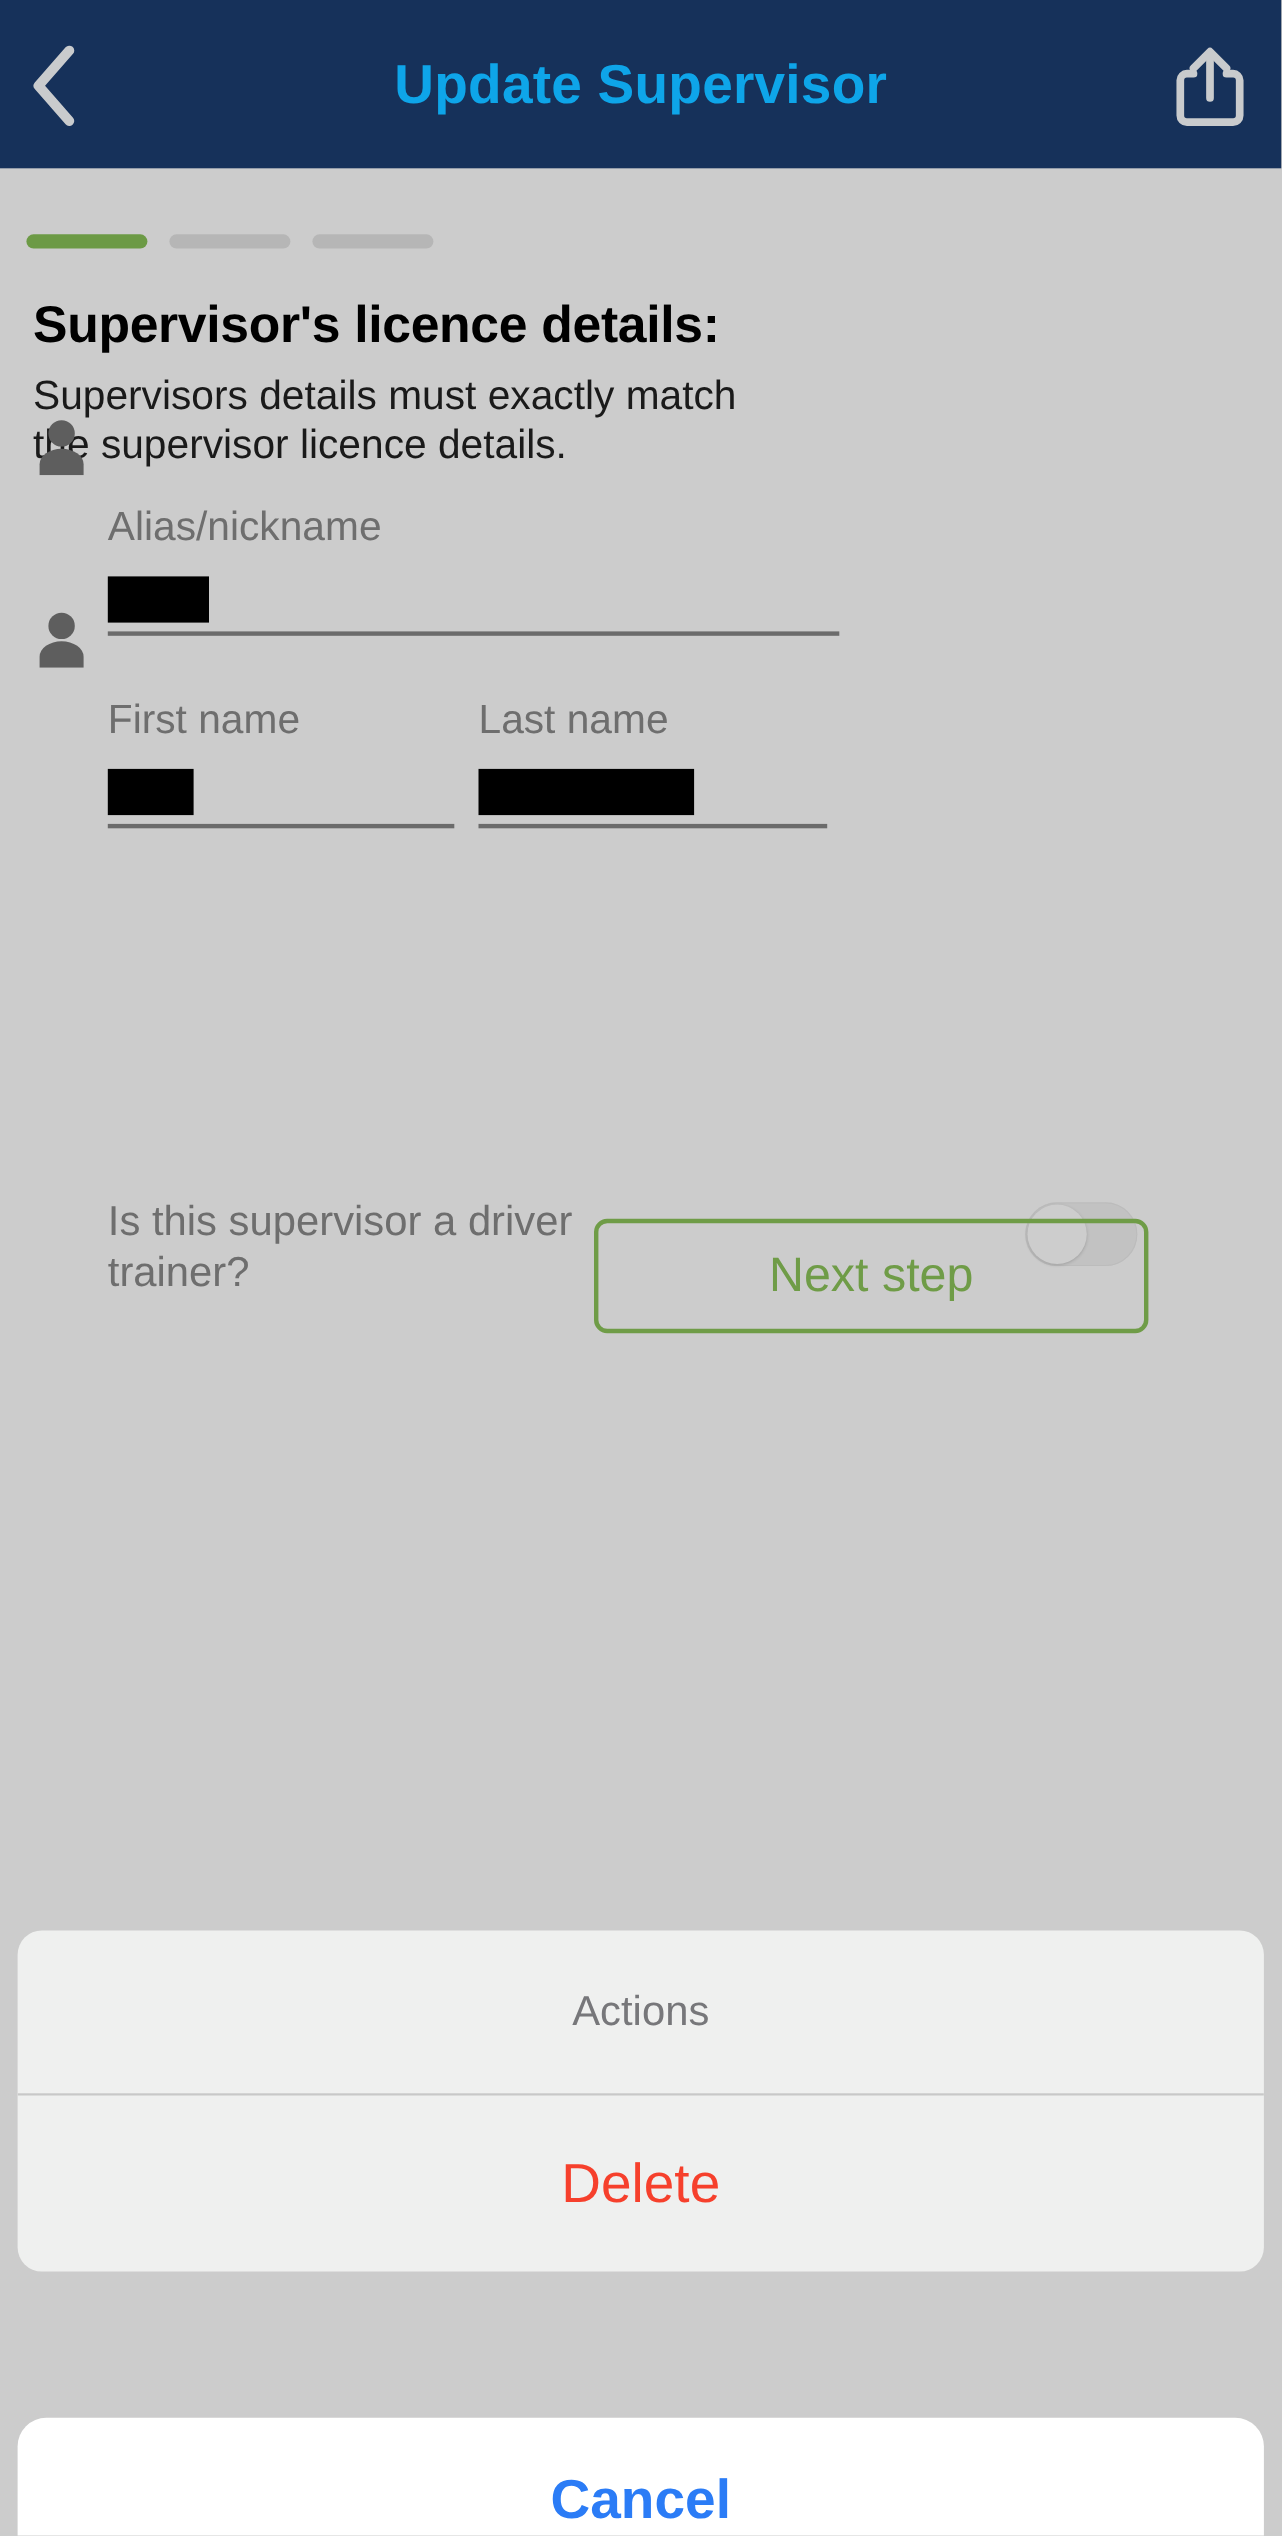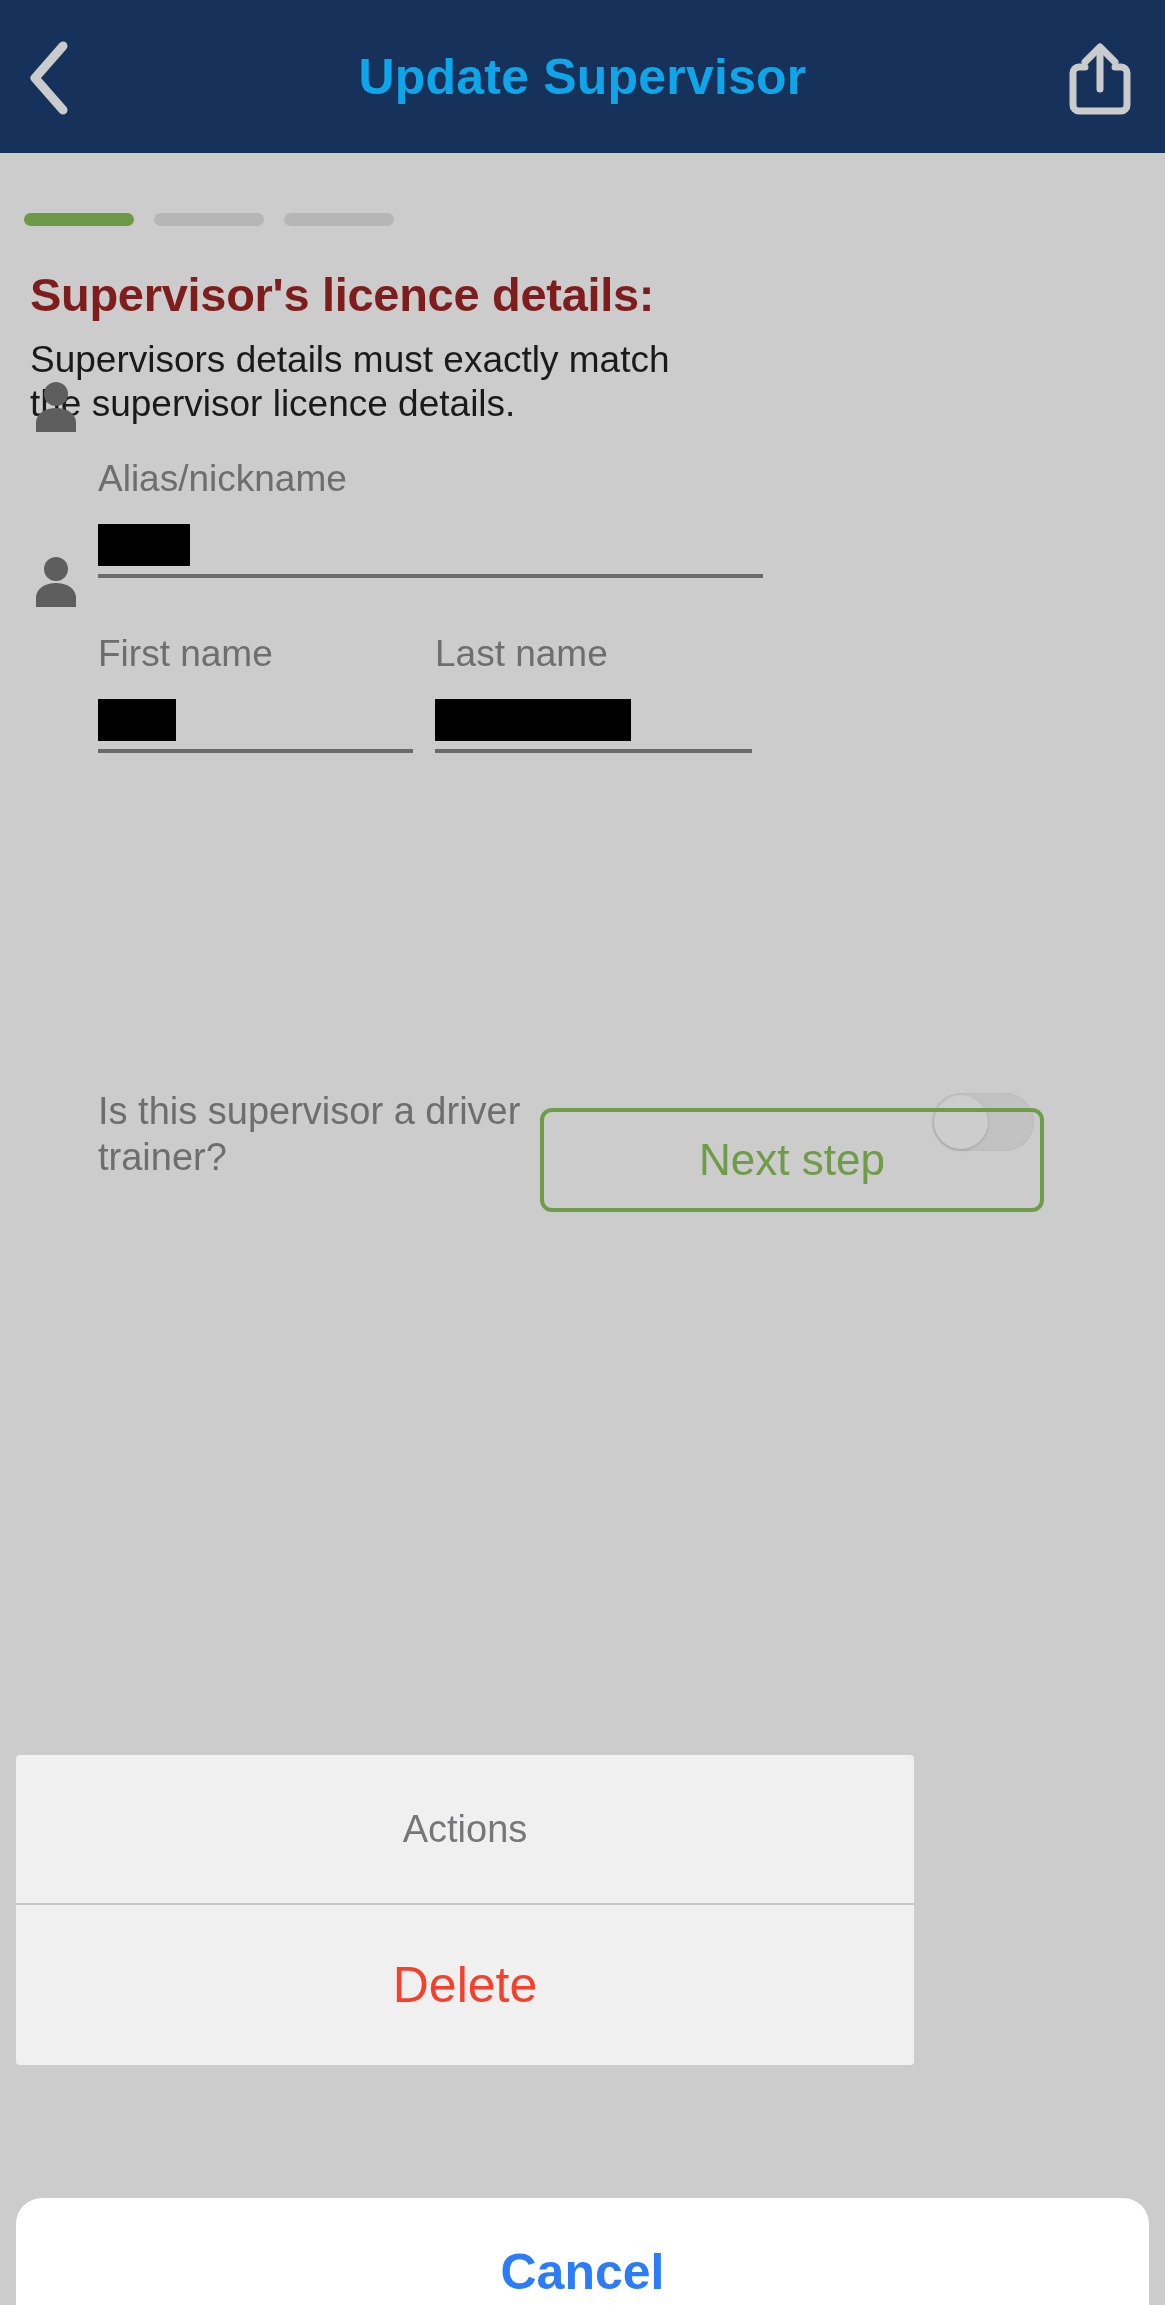--- a/index.html
+++ b/index.html
@@ -73,21 +73,21 @@
   }
   .progress-seg.active { background: #6c9a45; }
 
   
   .page-title {
     position: absolute;
     top: 270px;
     left: 30px;
     font-size: 47px;
     font-weight: bold;
-    color: #7f1d1d;
+    color: #000000;
     line-height: 1.05;
     letter-spacing: -0.3px;
   }
   .page-subtitle {
     position: absolute;
     top: 338px;
     left: 30px;
     width: 660px;
     font-size: 37px;
     color: #1a1a1a;
@@ -213,22 +213,22 @@
     justify-content: center;
     cursor: pointer;
     padding: 0;
   }
 
   
   .sheet-group {
     position: absolute;
     left: 16px;
     top: 1755px;
-    width: 898px;
-    border-radius: 4px;
+    width: 1133px;
+    border-radius: 22px;
     background: #eff0ef;
     overflow: hidden;
   }
   .sheet-header {
     height: 148px;
     display: flex;
     align-items: center;
     justify-content: center;
     font-size: 38px;
     color: #77777a;

